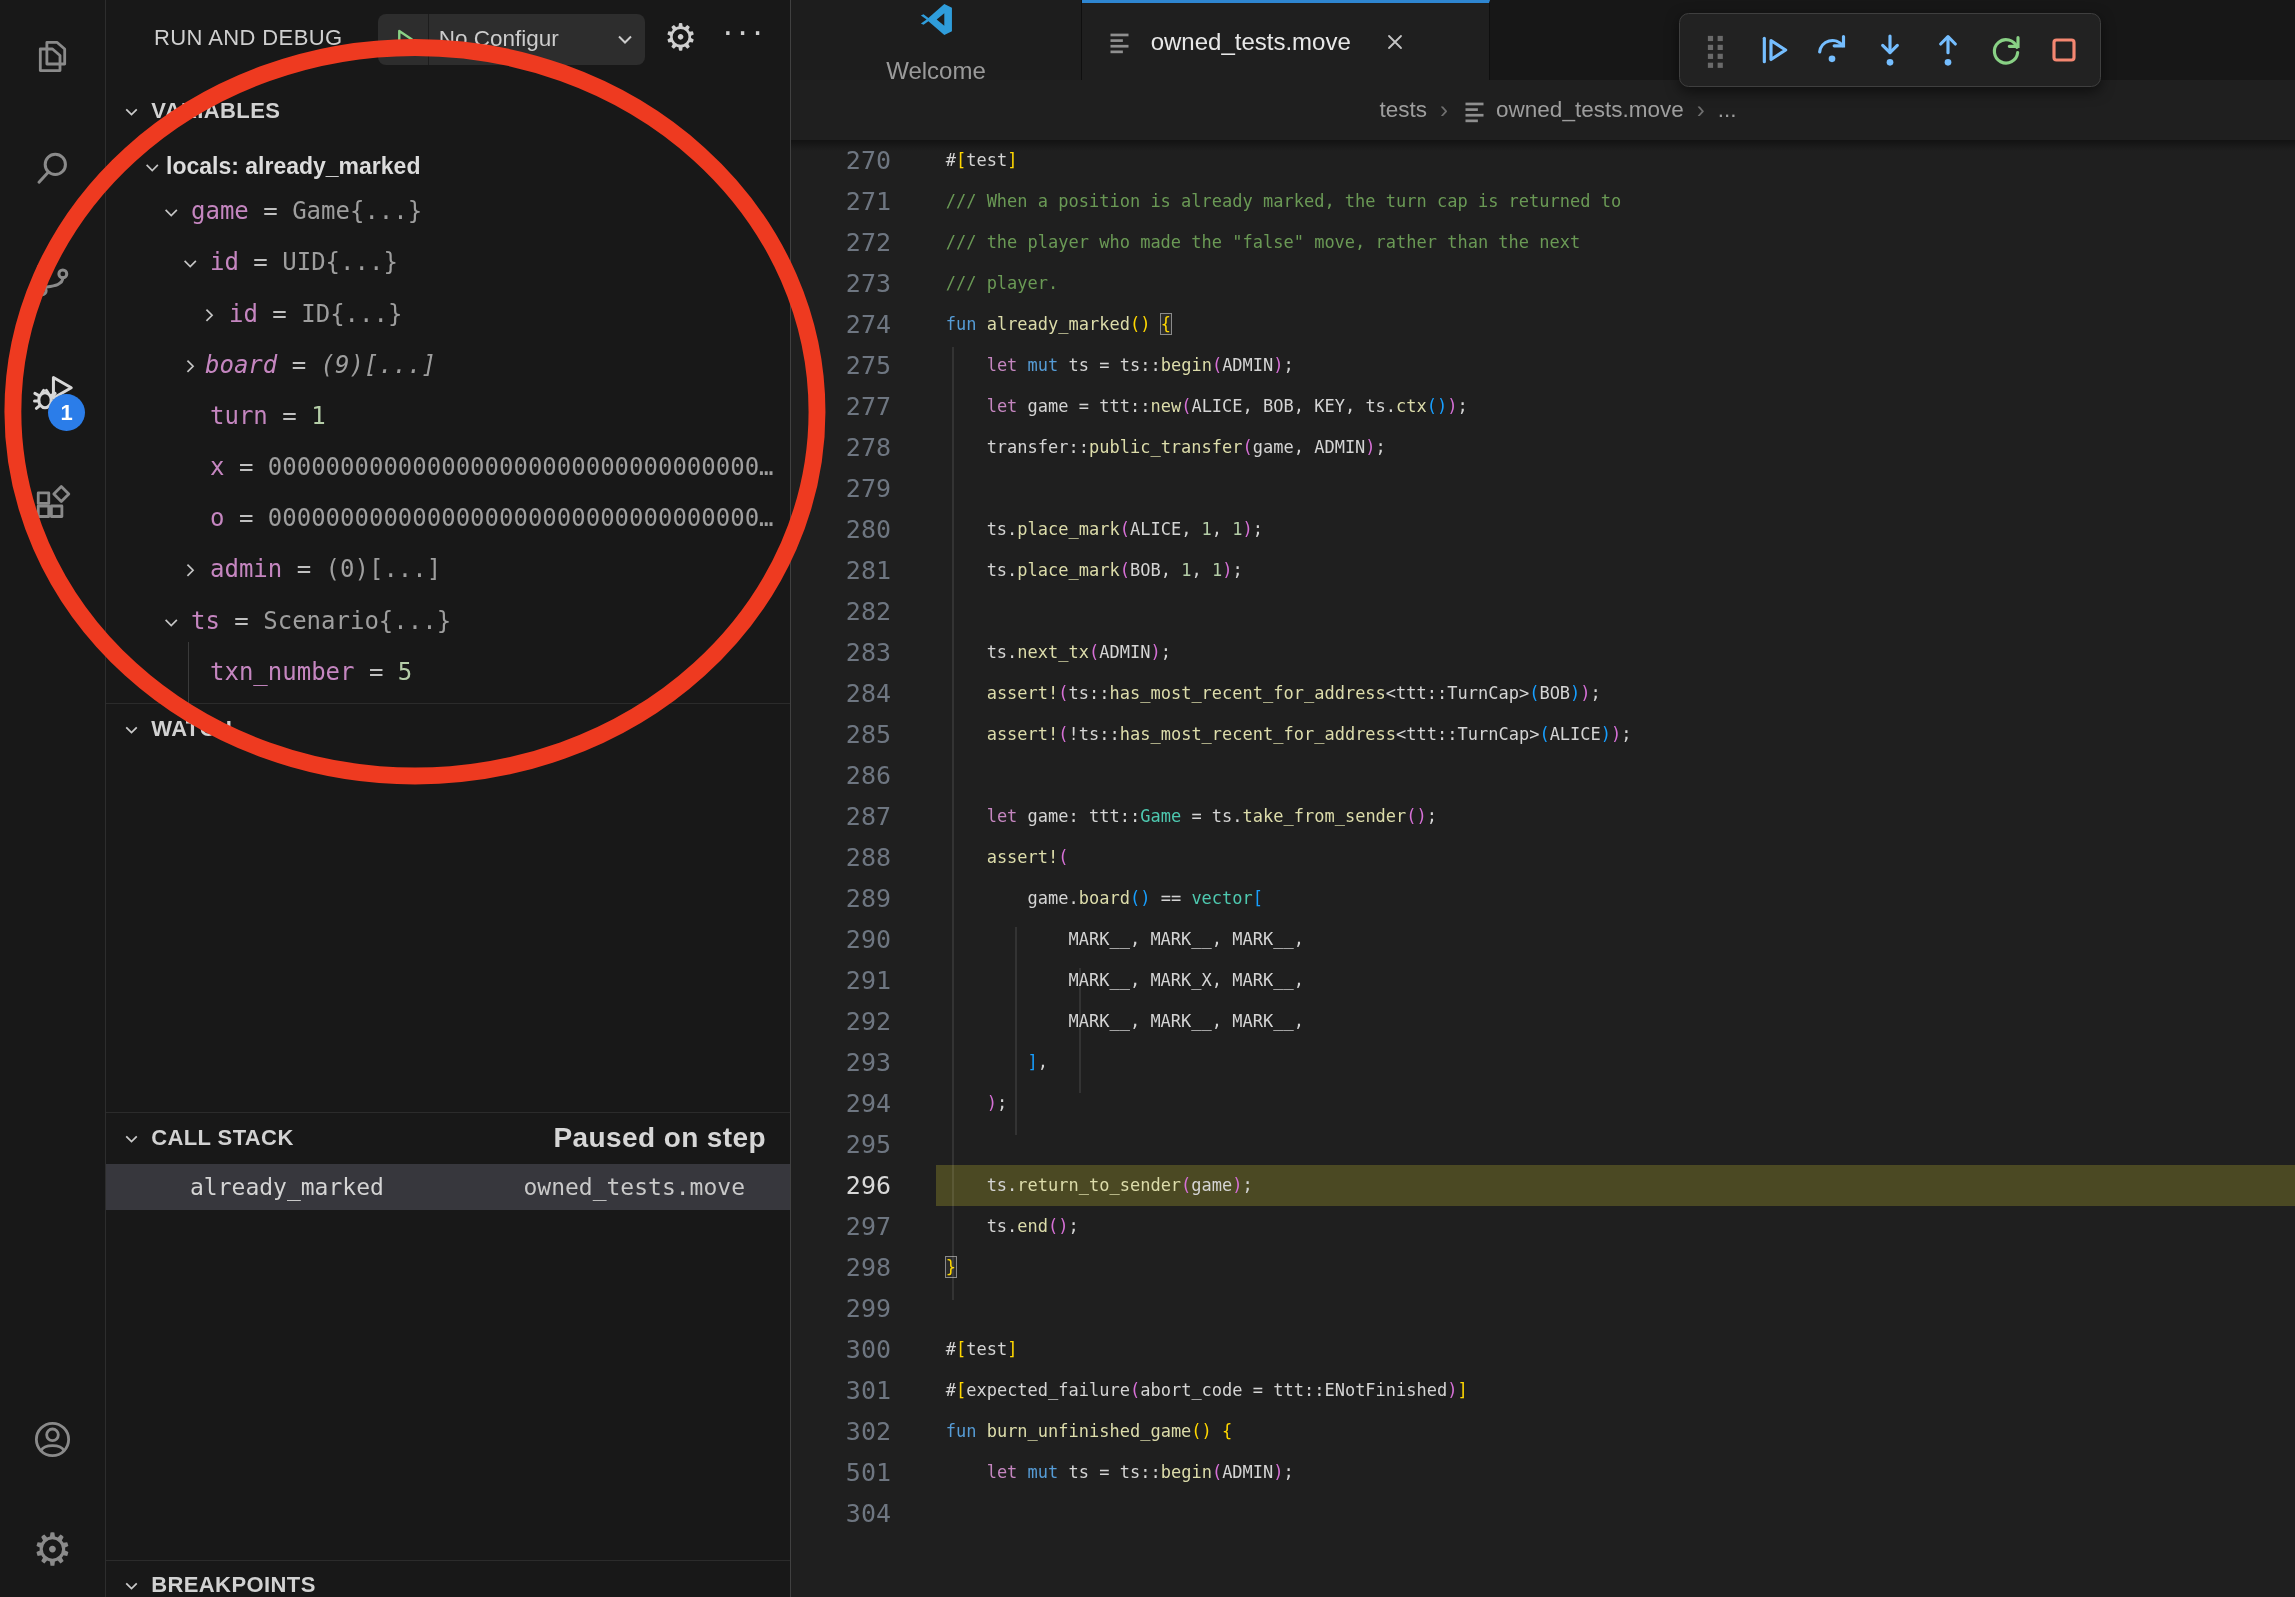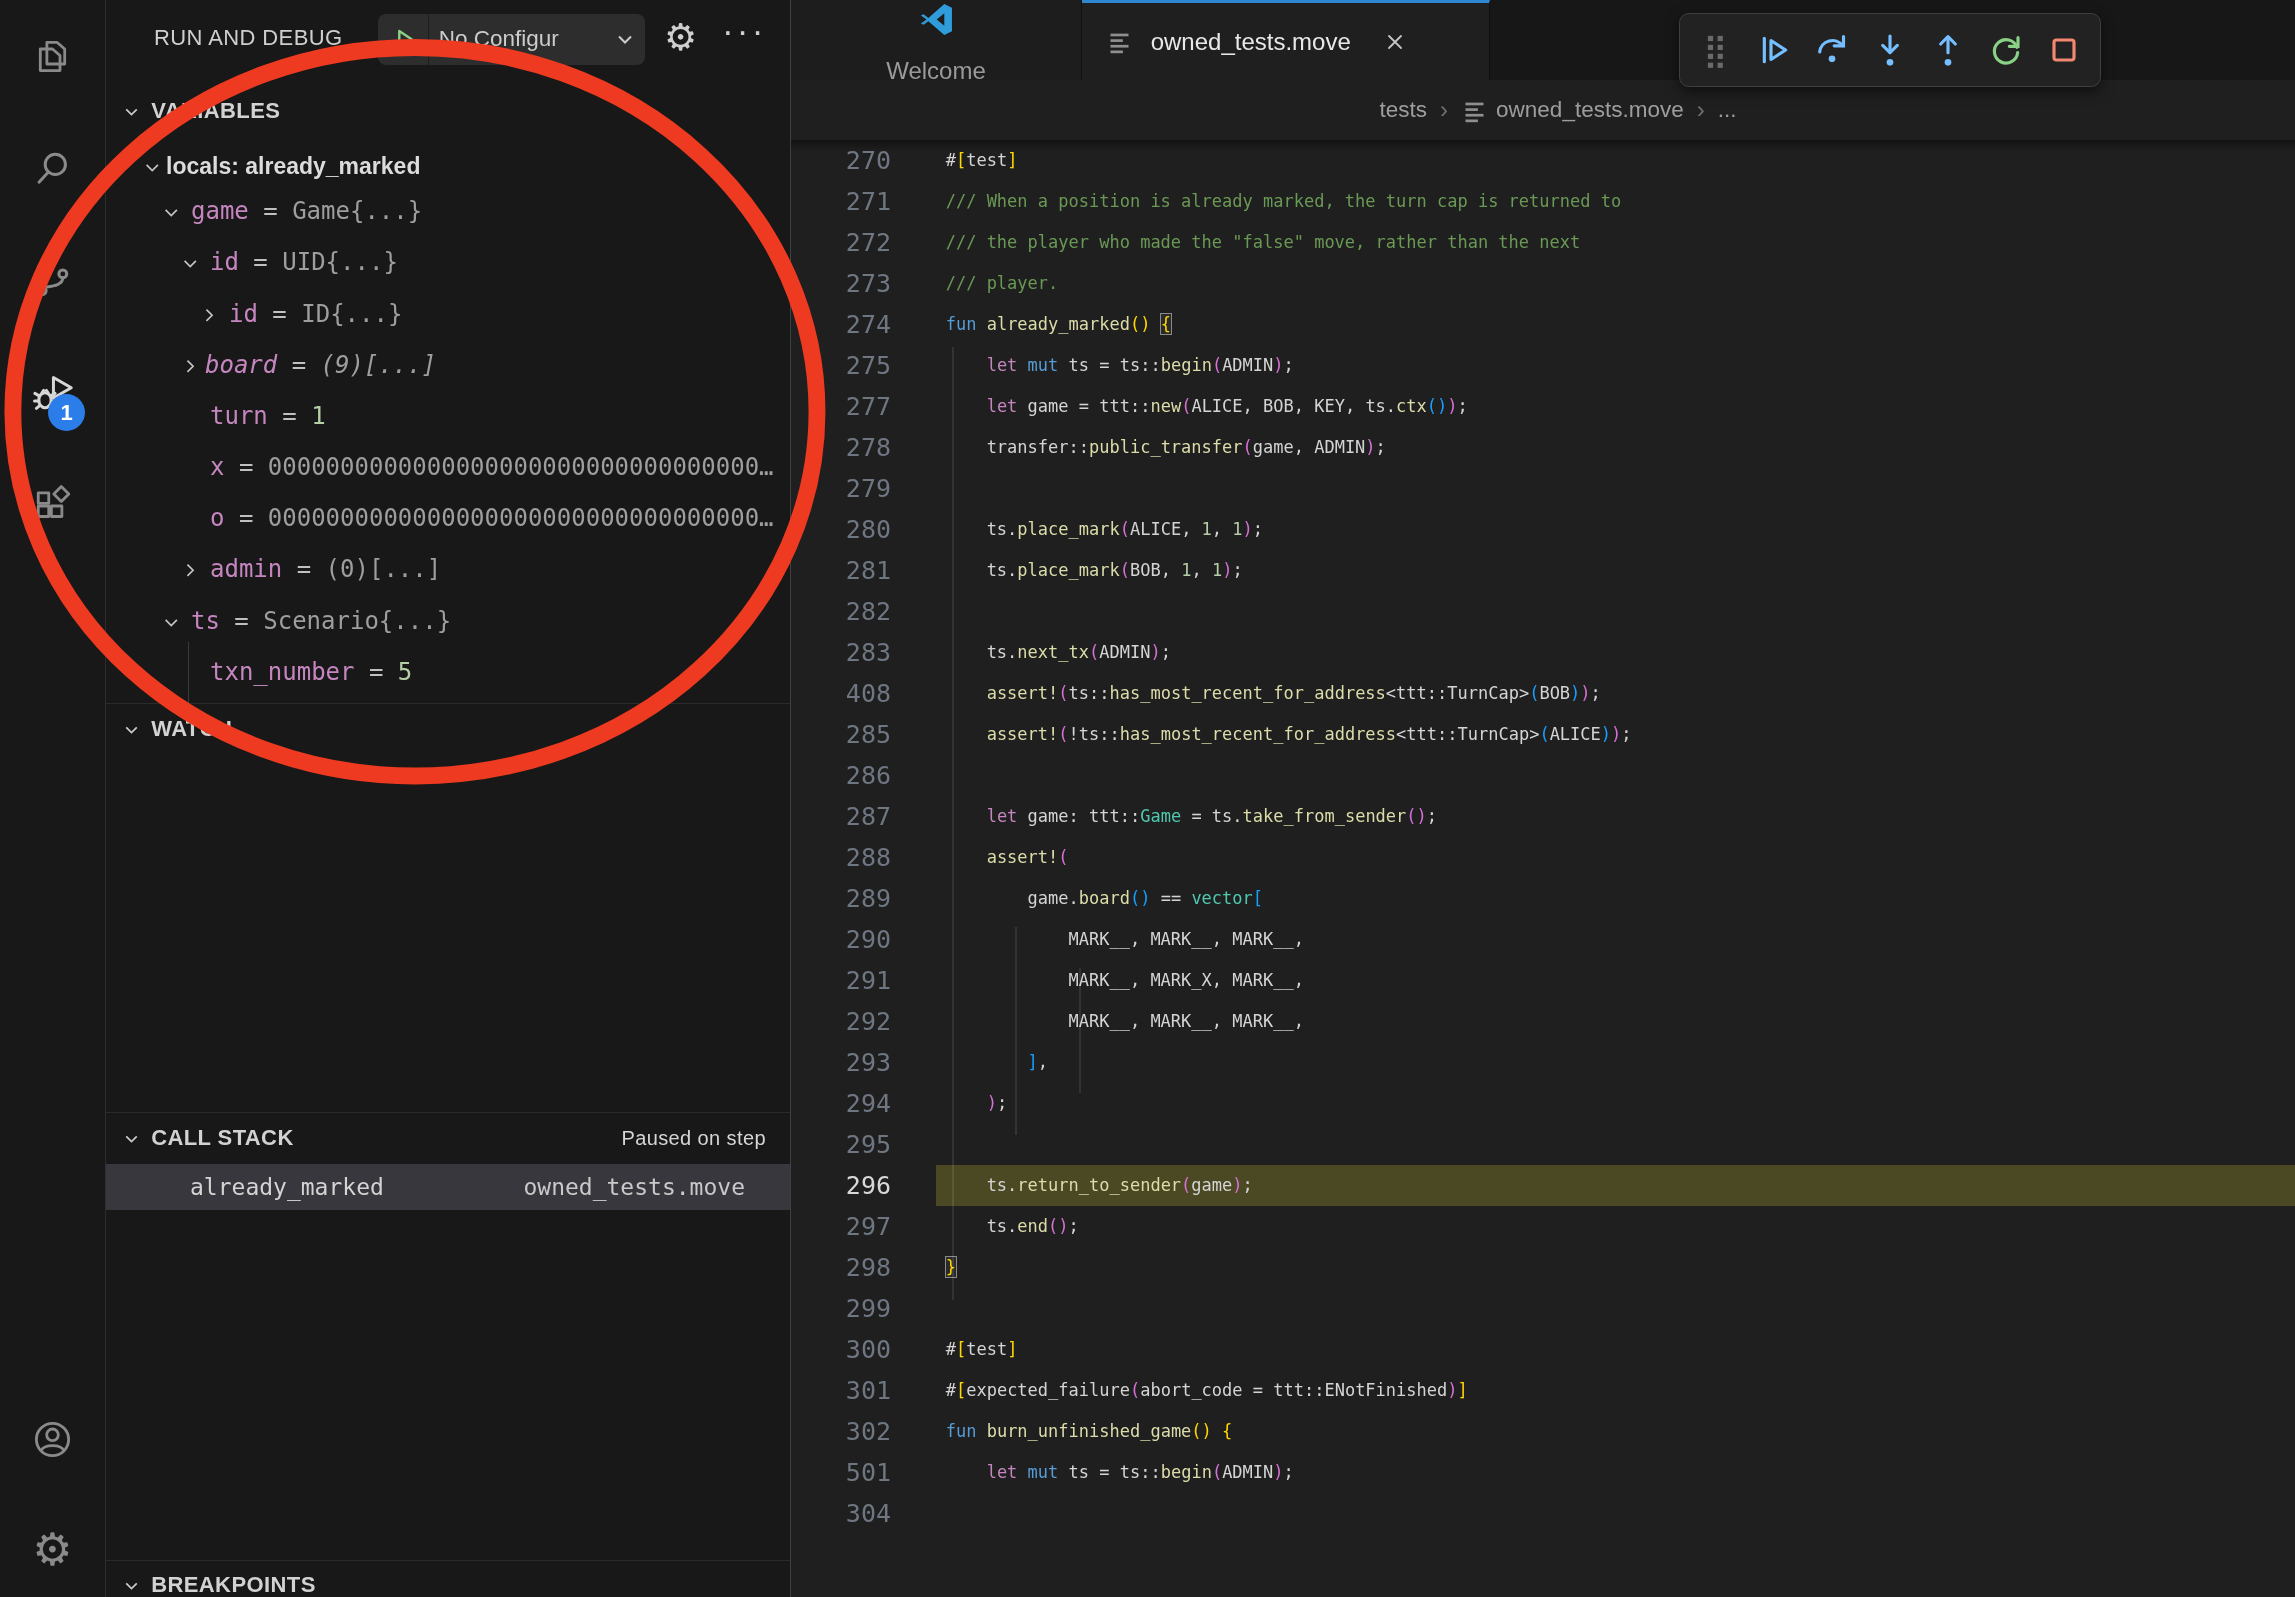--- a/index.html
+++ b/index.html
@@ -35,21 +35,21 @@
   .var-row{position:absolute;left:0;right:0;height:51px;white-space:nowrap;overflow:hidden;
     font-family:"DejaVu Sans Mono",monospace;font-size:24px;line-height:51px;}
   .tree-chev{position:absolute;top:14.5px;width:22.5px;height:22.5px;}
   .scope-label{font-family:"Liberation Sans",sans-serif;font-weight:bold;font-size:23px;color:#dcdcdc;}
   .var-name{color:#c586c0;}
   .var-eq{color:#c0c0c0;}
   .var-val{color:#9e9e9e;}
   .var-val.vnum{color:#b5cea8;}
   #tree-guide{position:absolute;width:0.8px;background:#3a3a3a;}
   
-  #cs-status{margin-left:auto;margin-right:24px;font-size:20px;font-weight:normal;color:#d6d6d6;}
+  #cs-status{margin-left:auto;margin-right:24px;font-size:28px;font-weight:bold;color:#d6d6d6;}
   .cs-row{position:absolute;left:0;right:0;height:46px;background:#37373d;display:flex;
     align-items:center;font-family:"DejaVu Sans Mono",monospace;font-size:23px;
     padding:0 45px 0 84px;box-sizing:border-box;justify-content:space-between;}
   .cs-name{color:#d4d4d4;}
   .cs-file{color:#c9c9c9;}
   
   #editor{position:absolute;left:791px;top:0;right:0;bottom:0;background:#1f1f1f;}
   #editor::before{content:"";position:absolute;left:-1.6px;top:0;bottom:0;width:1.6px;background:#404040;}
   #tabbar{position:absolute;left:0;top:0;right:0;height:80px;background:#171717;
     border-bottom:0.8px solid #222;display:flex;}
@@ -418,21 +418,21 @@
           </div>
           <div class="code-row">
             <div class="gutter">282</div>
             <div class="code-text"></div>
           </div>
           <div class="code-row">
             <div class="gutter">283</div>
             <div class="code-text"><span class="tk-pl">    ts.</span><span class="tk-fn">next_tx</span><span class="tk-pk">(</span><span class="tk-pl">ADMIN</span><span class="tk-pk">)</span><span class="tk-pl">;</span></div>
           </div>
           <div class="code-row">
-            <div class="gutter">408</div>
+            <div class="gutter">284</div>
             <div class="code-text"><span class="tk-pl">    </span><span class="tk-fn">assert!</span><span class="tk-pk">(</span><span class="tk-pl">ts::</span><span class="tk-fn">has_most_recent_for_address</span><span class="tk-pl">&lt;ttt::TurnCap&gt;</span><span class="tk-bl">(</span><span class="tk-pl">BOB</span><span class="tk-bl">)</span><span class="tk-pk">)</span><span class="tk-pl">;</span></div>
           </div>
           <div class="code-row">
             <div class="gutter">285</div>
             <div class="code-text"><span class="tk-pl">    </span><span class="tk-fn">assert!</span><span class="tk-pk">(</span><span class="tk-pl">!ts::</span><span class="tk-fn">has_most_recent_for_address</span><span class="tk-pl">&lt;ttt::TurnCap&gt;</span><span class="tk-bl">(</span><span class="tk-pl">ALICE</span><span class="tk-bl">)</span><span class="tk-pk">)</span><span class="tk-pl">;</span></div>
           </div>
           <div class="code-row">
             <div class="gutter">286</div>
             <div class="code-text"></div>
           </div>

